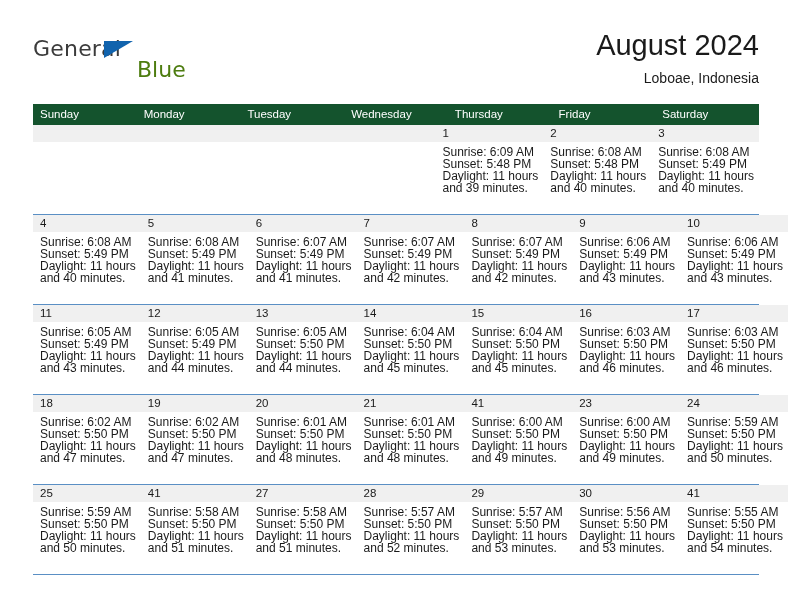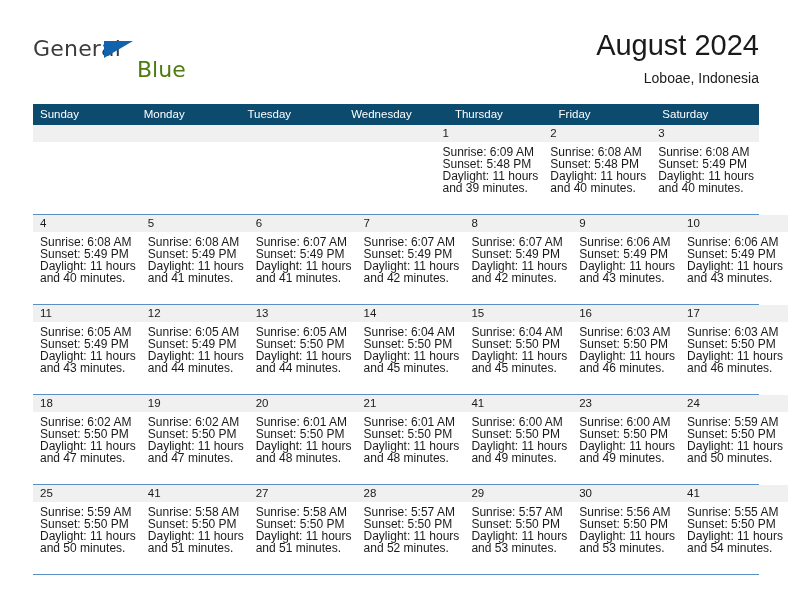--- a/index.html
+++ b/index.html
@@ -85,21 +85,22 @@
   
   .calendar {
     position: absolute;
     left: 33px;
     top: 104px;
     width: 726px;
   }
   .weekday-row {
     display: flex;
     width: 100%;
-    background: #0c4a6e;
+    background: #14532d;
+    justify-content: center;
   }
   .weekday {
     flex: 1 1 0;
     box-sizing: border-box;
     color: #ffffff;
     font-size: 11.5px;
     line-height: 19px;
     padding: 1px 0 1px 7px;
     height: 21px;
     white-space: nowrap;

